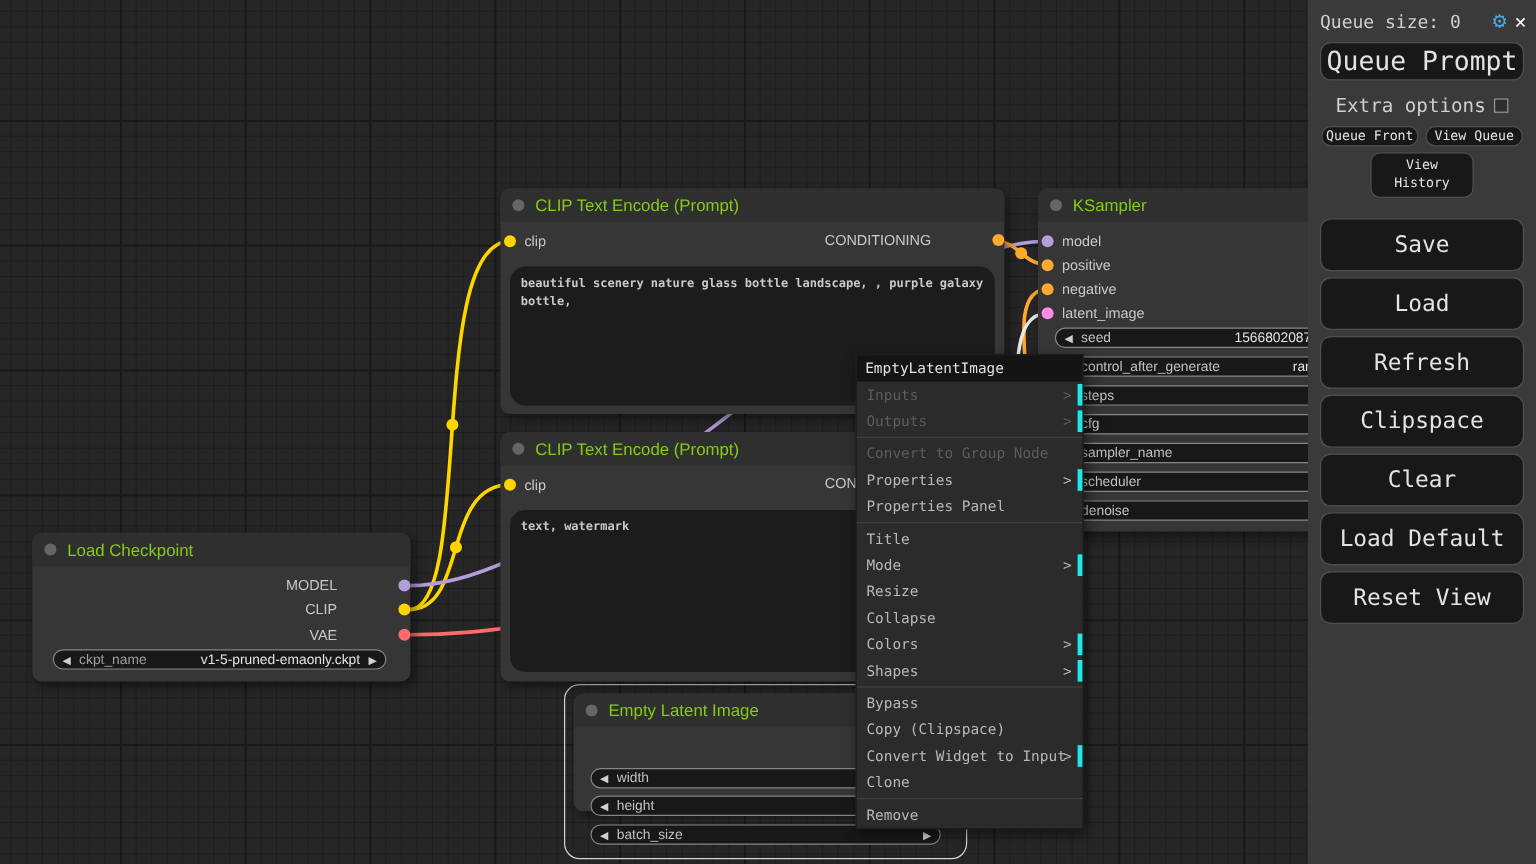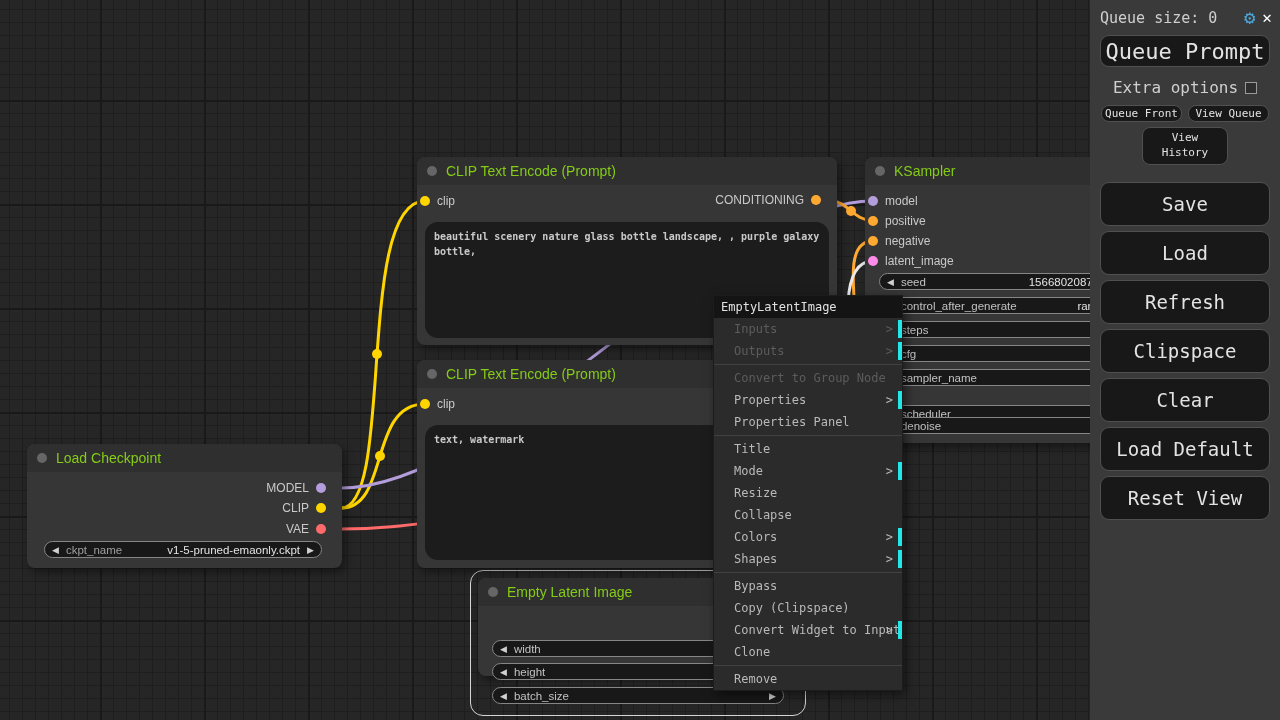--- a/index.html
+++ b/index.html
@@ -21,41 +21,41 @@
   
   .node { position:absolute; background:#363636; border-radius:8px; z-index:5;
           box-shadow:3px 4px 10px rgba(0,0,0,.45); }
   .node-title { height:28px; background:#2f2f2f; border-radius:8px 8px 0 0;
           display:flex; align-items:center; padding:0 10px; }
   .title-dot { width:10px; height:10px; border-radius:50%; background:#666; margin-right:9px; flex:none; }
   .title-text { color:#84cc16; font-size:14px; white-space:nowrap; }
   .port { position:absolute; display:flex; align-items:center; height:14px; font-size:12px; color:#c9c9c9; white-space:nowrap; }
   .port .dot { width:10px; height:10px; border-radius:50%; flex:none; }
   .port.in  { left:3px; } .port.in .dot { margin-right:7px; }
-  .port.out { right:16px; flex-direction:row-reverse; } .port.out .dot { margin-left:7px; }
+  .port.out { right:0; flex-direction:row-reverse;gap:44px; } .port.out .dot { margin-left:7px; }
   .textarea { position:absolute; background:#1c1c1c; border-radius:13px; padding:7px 9px;
           font:bold 10px/1.5 "DejaVu Sans Mono",monospace; color:#c9c9c9;
           white-space:pre-wrap; word-break:break-word; }
   .pill { position:absolute; height:17px; border-radius:9px; background:#181818;
           border:1px solid #868686; display:flex; align-items:center;
           font-size:11.5px; color:#c2c2c2; overflow:hidden; padding:0 7px; }
   .pill .arr { font-size:9px; color:#d0d0d0; flex:none; }
   .pill .wlabel { margin-left:7px; white-space:nowrap; }
   .pill .wvalue { flex:1; text-align:right; color:#e3e3e3; white-space:nowrap; }
   .pill .wvalue.center { }
   .pill .arr.right { margin-left:7px; }
   .sel-outline { position:absolute; border:1.5px solid #d4d4d4; border-radius:13px; z-index:4; }
 
   
   .ctx { position:absolute; left:713px; top:295px; width:190px; z-index:15;
          background:#2b2b2b; border:1px solid #1c1c1c;
          font-family:"DejaVu Sans Mono",monospace; font-size:12px; color:#b9b9b9;
          box-shadow:3px 4px 10px rgba(0,0,0,.5); }
   .ctx-title { height:22px; line-height:22px; background:#141414; color:#e2e2e2; padding:0 7px; }
-  .ctx-item { position:relative; height:22px; line-height:22px; padding:0 20px; white-space:nowrap; }
+  .ctx-item { position:relative; height:22px; line-height:22px; padding:0 8px; white-space:nowrap; }
   .ctx-item.disabled { color:#5c5c5c; }
   .ctx-item .sub { position:absolute; right:9px; top:0; }
   .ctx-item .bar { position:absolute; right:0; top:2px; height:18px; width:4px; }
   .ctx-sep { border-top:1px solid #414141; margin:2px 0; }
 
   
   .sidebar { position:absolute; right:0; top:0; width:190px; height:720px; z-index:20;
          background:#3a3a3a; font-family:"DejaVu Sans Mono",monospace; color:#d4d4d4; }
   .sb-top { display:flex; align-items:center; padding:8px 8px 0 10px; gap:7px; }
   .qsize { flex:1; font-size:15px; color:#cfcfcf; white-space:nowrap; }
@@ -171,21 +171,21 @@
         <span class="wlabel">cfg</span>
         <span class="wvalue"></span>
         <span class="arr right">▶</span>
       </div>
       <div class="pill" style="left:14px; top:212px; width:242px;">
         <span class="arr">◀</span>
         <span class="wlabel">sampler_name</span>
         <span class="wvalue"></span>
         <span class="arr right">▶</span>
       </div>
-      <div class="pill" style="left:14px; top:248px; width:242px;">
+      <div class="pill" style="left:14px; top:236px; width:242px;">
         <span class="arr">◀</span>
         <span class="wlabel">scheduler</span>
         <span class="wvalue"></span>
         <span class="arr right">▶</span>
       </div>
       <div class="pill" style="left:14px; top:260px; width:242px;">
         <span class="arr">◀</span>
         <span class="wlabel">denoise</span>
         <span class="wvalue"></span>
         <span class="arr right">▶</span>

